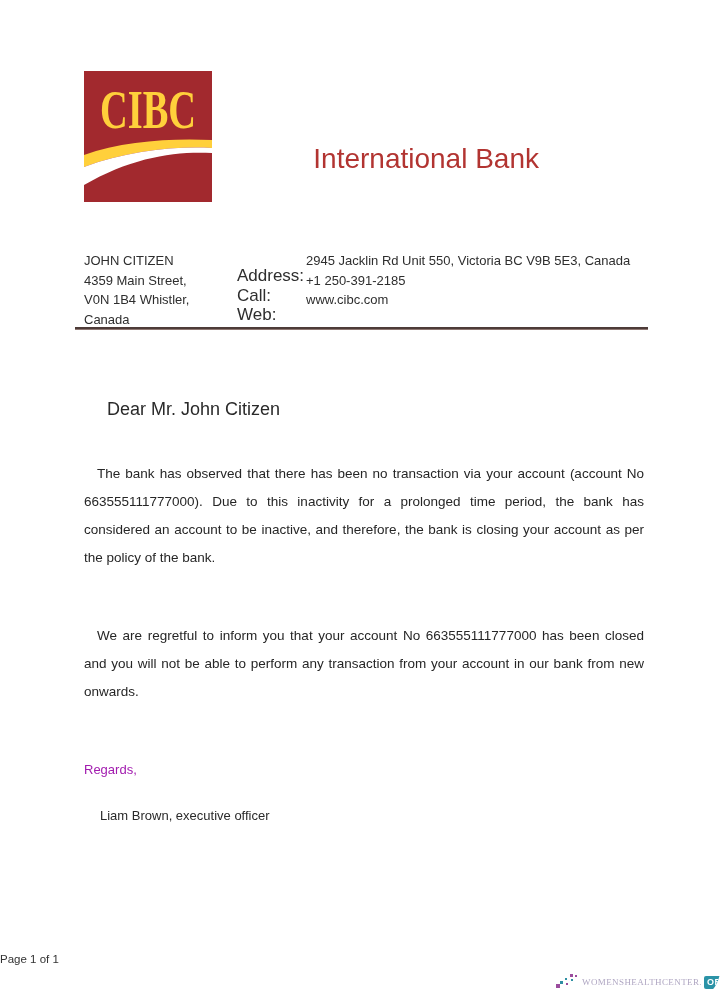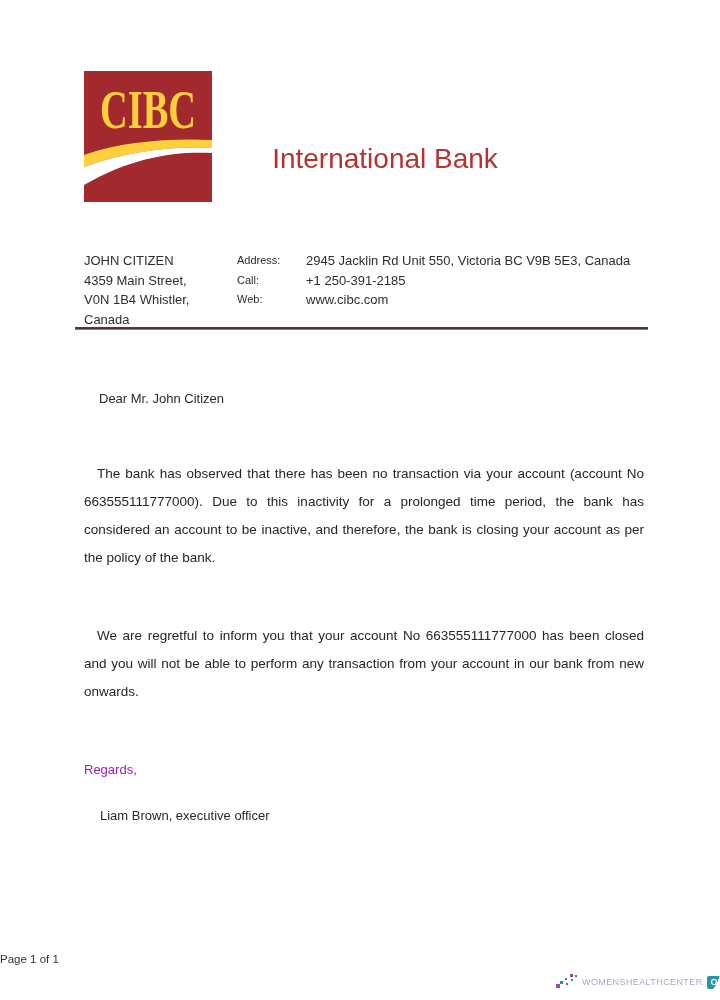--- a/index.html
+++ b/index.html
@@ -8,32 +8,32 @@
     font-family:"Liberation Sans",sans-serif;color:#262626;border-radius:30px;
   }
   
   .logo-svg{position:absolute;left:84px;top:71px;width:128px;height:131px;}
   .brand-name{
     position:absolute;left:231px;top:84px;width:320px;
     font-size:47px;line-height:52px;letter-spacing:-1px;
     color:#b23431;font-weight:400;white-space:nowrap;
   }
   .brand-sub{
-    position:absolute;left:231px;top:143px;width:308px;text-align:center;
+    position:absolute;left:231px;top:143px;width:308px;text-align:right;
     font-size:28px;line-height:32px;color:#b23431;font-weight:400;
   }
   .recipient{position:absolute;left:84px;top:251px;font-size:13px;line-height:19.5px;color:#2e2e2e;}
-  .contact-labels{position:absolute;left:237px;top:251px;font-size:11px;line-height:19.5px;color:#2e2e2e;}
+  .contact-labels{position:absolute;left:237px;top:266px;font-size:17px;line-height:19.5px;color:#2e2e2e;}
   .contact-values{position:absolute;left:306px;top:251px;font-size:13px;line-height:19.5px;color:#2e2e2e;white-space:nowrap;}
   .rule{
     position:absolute;left:75px;top:327px;width:573px;height:3px;
     background:linear-gradient(to bottom,#4d3b38 0,#4d3b38 55%,#b49a94 100%);
   }
   
-  .salutation{position:absolute;left:99px;top:391px;margin:0;font-size:13px;color:#2a2a2a;}
+  .salutation{position:absolute;left:99px;top:391px;margin:8px;font-size:18px;color:#2a2a2a;}
   .para{
     position:absolute;left:84px;width:560px;margin:0;
     font-size:13.5px;line-height:28px;text-align:justify;text-indent:13px;color:#262626;
   }
   .p1{top:460px;}
   .p2{top:622px;}
   .closing1{position:absolute;left:84px;top:762px;margin:0;font-size:13px;color:#a21caf;}
   .closing2{position:absolute;left:84px;top:792px;margin:16px;font-size:13px;color:#2a2a2a;}
   
   .page-num{position:absolute;left:0;top:953px;width:720px;text-align:left;font-size:11.5px;color:#333;}
@@ -43,21 +43,21 @@
   }
   .wm-dots{position:relative;display:inline-block;width:24px;height:16px;margin-right:2px;}
   .wm-dots i{position:absolute;display:block;}
   .wm-dots .d1{left:14px;top:0;width:3px;height:3px;background:#9b4d9e;}
   .wm-dots .d2{left:19px;top:1px;width:2px;height:2px;background:#9b4d9e;}
   .wm-dots .d3{left:9px;top:4px;width:2px;height:2px;background:#2e8fa3;}
   .wm-dots .d4{left:15px;top:5px;width:2px;height:2px;background:#2e8fa3;}
   .wm-dots .d5{left:4px;top:7px;width:3px;height:3px;background:#2e8fa3;}
   .wm-dots .d6{left:10px;top:9px;width:2px;height:2px;background:#9b4d9e;}
   .wm-dots .d7{left:0;top:10px;width:4px;height:4px;background:#9b4d9e;}
-  .wm-text{font-size:9px;letter-spacing:0.4px;color:#afa6c2;}
+  .wm-text{font-size:9px;letter-spacing:0.4px;color:#afa6c2;font-family:Liberation Serif, serif;}
   .wm-org{
     font-size:9px;font-weight:bold;color:#ffffff;background:#2b93a7;
     padding:1px 3px 2px 3px;border-radius:2px;margin-left:2px;letter-spacing:0.4px;
   }
 </style>
 </head>
 <body>
 
 <div class="page">
 

